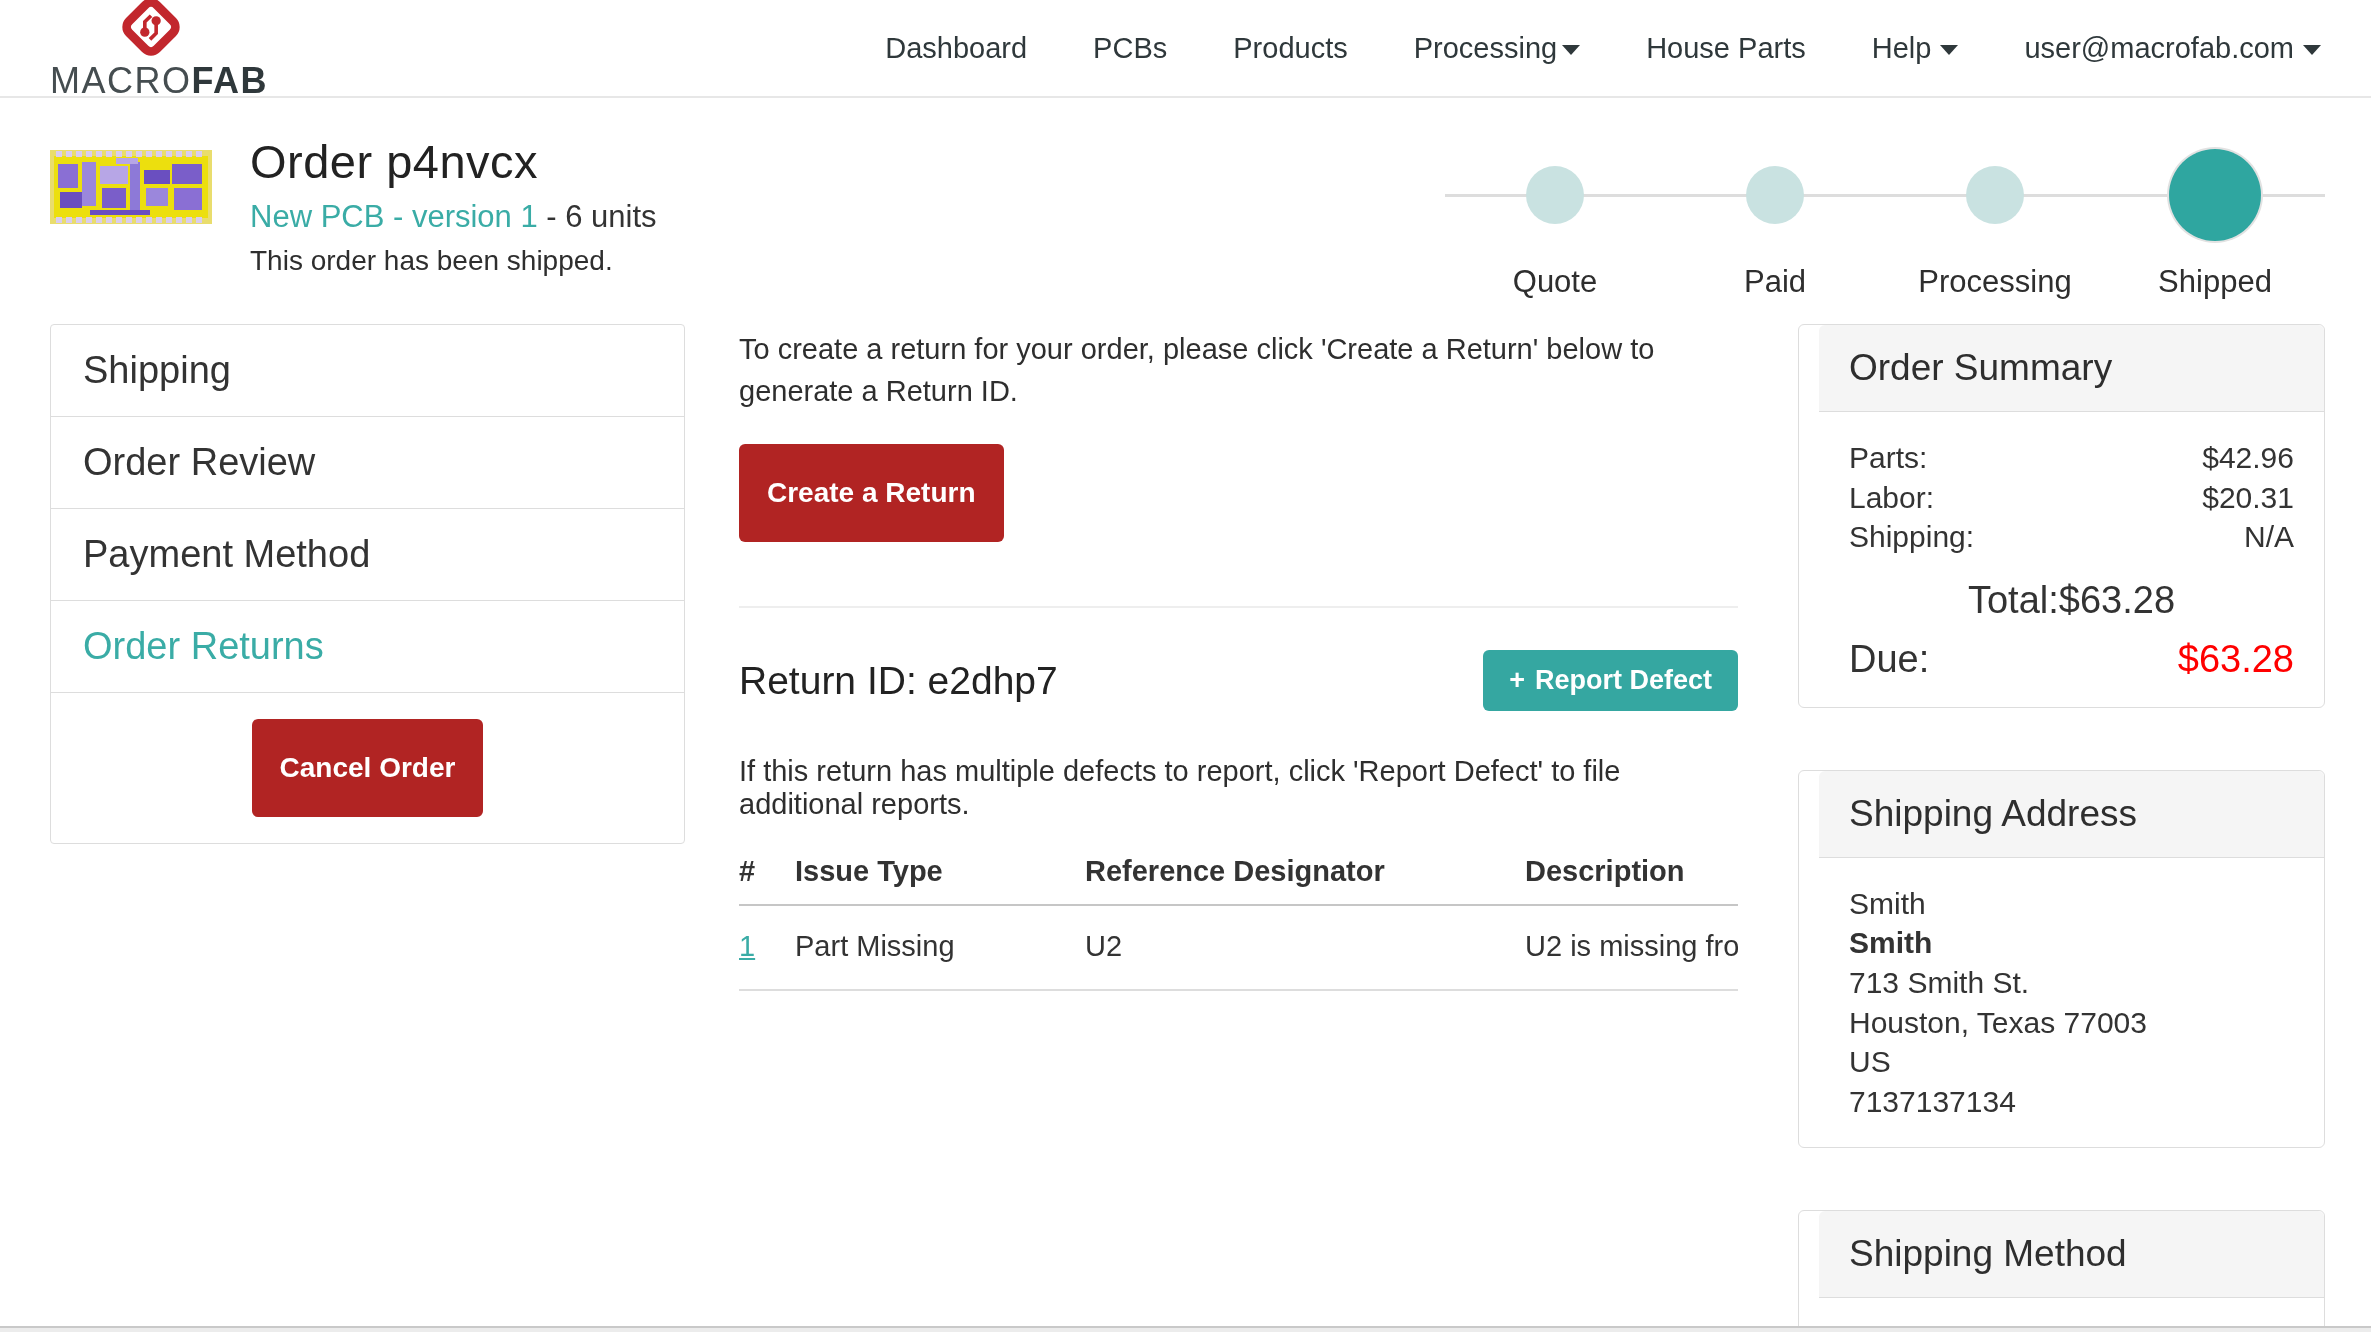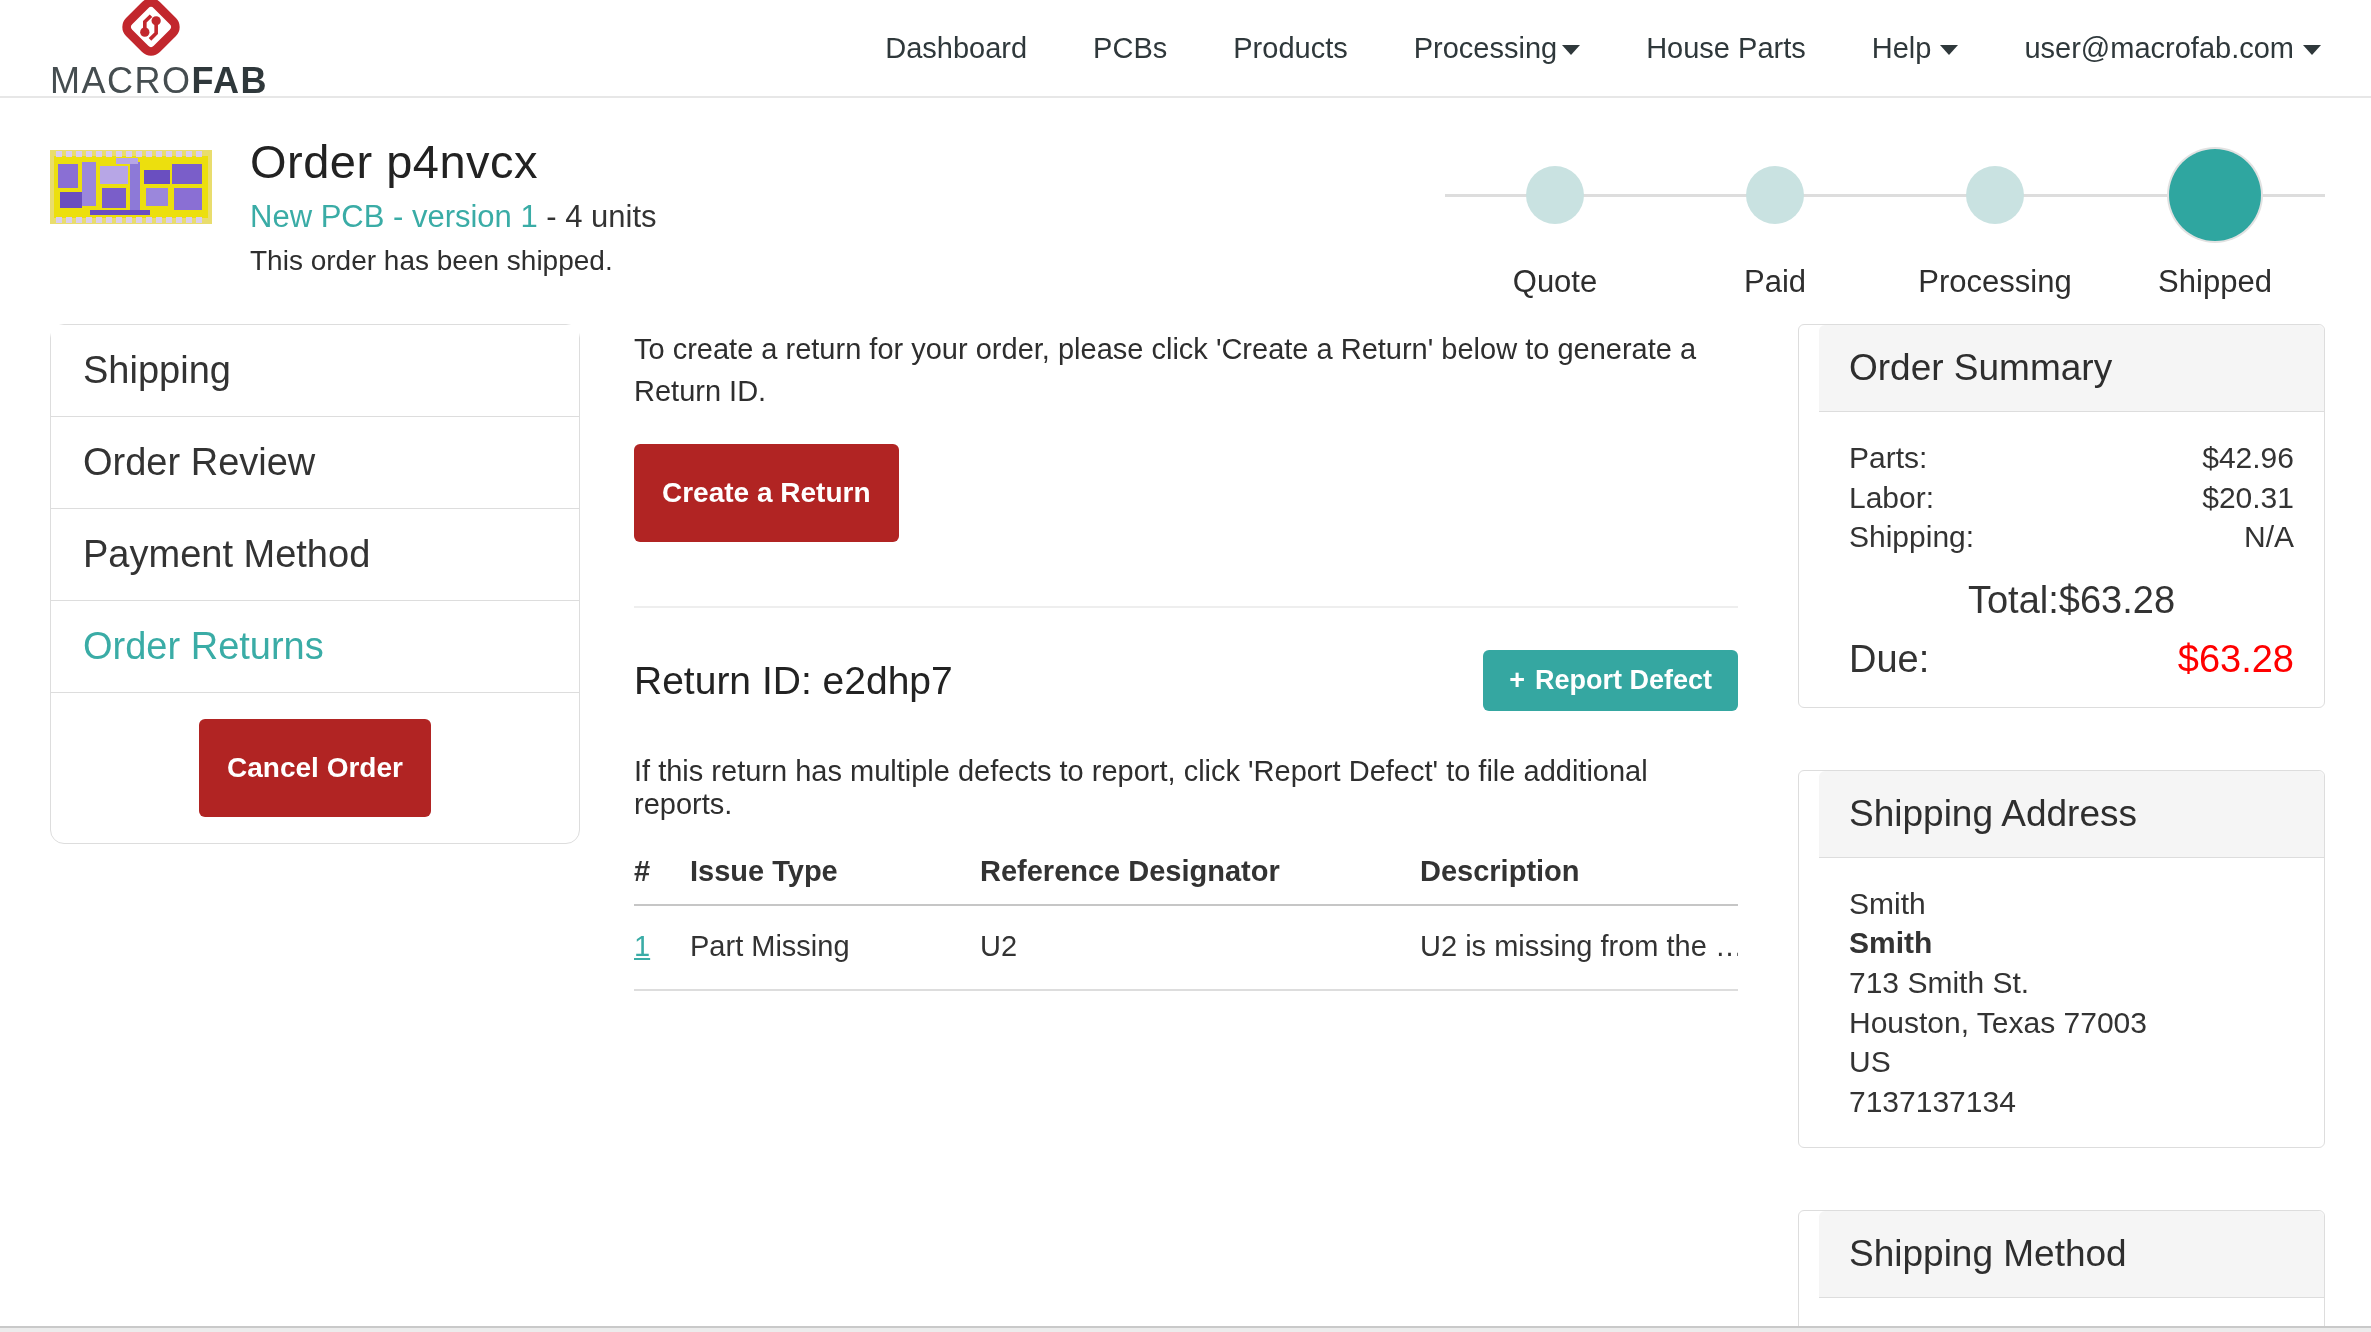--- a/index.html
+++ b/index.html
@@ -57,21 +57,21 @@
   .step { flex: 1; display: flex; flex-direction: column; align-items: center; position: relative; }
   .dot-area { height: 122px; display: flex; align-items: center; justify-content: center; width: 100%; }
   .dot { width: 58px; height: 58px; border-radius: 50%; background: #c9e2e1; position: relative; }
   .step.active .dot { width: 92px; height: 92px; background: #2fa6a0; box-shadow: 0 0 0 2px #e2e2e2; }
   .step-label { font-size: 31px; color: #2e2e2e; margin-top: 8px; }
 
   
   .content { display: flex; margin-top: 24px; align-items: flex-start; }
 
   
-  .sidebar { width: 530px; flex: none; border: 1px solid #dddddd; border-radius: 14px; background: #fff; }
+  .sidebar { width: 635px; flex: none; border: 1px solid #dddddd; border-radius: 4px; background: #fff; }
   .side-item {
     padding: 24px 32px; font-size: 38px; color: #333; cursor: pointer;
     border-top: 1px solid #dddddd; background: #fff;
   }
   .side-item:first-child { border-top: none; border-radius: 6px 6px 0 0; }
   .side-item.active { color: #3aaca6; }
   .cancel-cell { border-top: 1px solid #dddddd; padding: 26px 0; text-align: center; }
 
   .btn { border: none; border-radius: 6px; cursor: pointer; font-family: "Liberation Sans", sans-serif; }
   .btn-red { background: #b12423; color: #ffffff; font-size: 28px; font-weight: 700; padding: 33px 28px; }
@@ -218,21 +218,21 @@
             <rect x="126" y="67" width="6" height="6"></rect>
             <rect x="136" y="67" width="6" height="6"></rect>
             <rect x="146" y="67" width="6" height="6"></rect>
         </g>
       </svg>
     </span>
 
     <div class="order-titles">
       <h1>Order p4nvcx</h1>
       <div class="order-sub">
-        <span class="pcb-link">New PCB - version 1</span><span> - 4 units</span>
+        <span class="pcb-link">New PCB - version 1</span><span> - 6 units</span>
       </div>
       <div class="order-status">This order has been shipped.</div>
     </div>
 
     <div class="steps">
       <div class="step">
         <div class="dot-area">
             <span class="dot"></span>
           </div>
         <span class="step-label">Quote</span>

